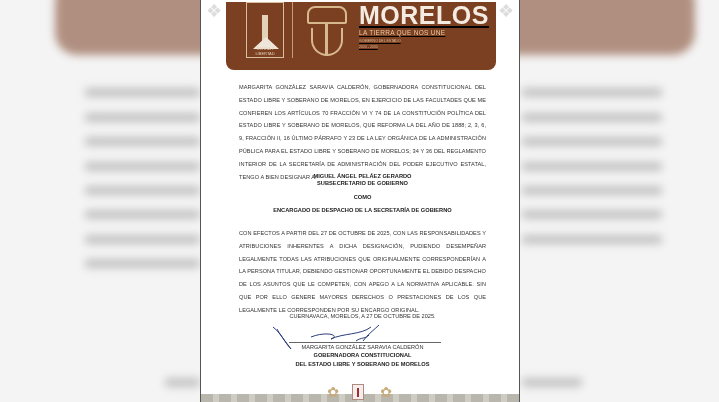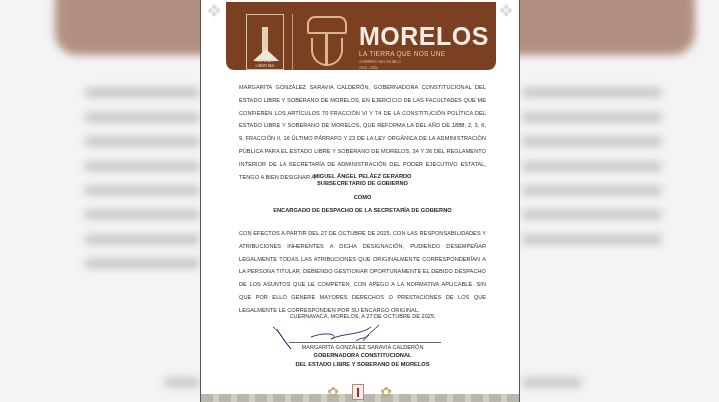--- a/index.html
+++ b/index.html
@@ -9,21 +9,21 @@
   
   .bg-blur { position: absolute; inset: 0; filter: blur(4px); opacity: 0.55; }
   .bg-banner { position: absolute; left: 55px; top: -20px; width: 640px; height: 75px; background: #7a3e22; border-radius: 22px; }
   .bg-line { position: absolute; height: 9px; background: #9a9a9a; border-radius: 3px; }
 
   
   .doc { position: absolute; left: 200px; top: 0; width: 320px; height: 402px; background: #ffffff;
          border-left: 1px solid #555; border-right: 1px solid #555; overflow: hidden; }
   .pattern { position: absolute; top: 0; width: 22px; height: 40px; color: #ddd; font-size: 18px; text-align: center; }
   .banner { position: absolute; left: 25px; top: 2px; width: 270px; height: 68px; background: #7b3f22;
-            border-radius: 0 0 8px 8px; display: flex; align-items: flex-end; }
+            border-radius: 0 0 8px 8px; display: flex; align-items: flex-start; text-decoration: underline; }
   .seal { width: 38px; height: 56px; margin-left: 20px; border: 1px solid #d9bfa0; position: relative; }
   .seal-tower { position: absolute; left: 15px; top: 12px; width: 6px; height: 26px; background: #e4d2b8; }
   .seal-mount { position: absolute; left: 6px; bottom: 8px; width: 0; height: 0;
                 border-left: 13px solid transparent; border-right: 13px solid transparent; border-bottom: 12px solid #efe6da; }
   .seal-text { position: absolute; bottom: 1px; left: 0; right: 0; font-size: 4px; color: #e4d2b8; text-align: center; }
   .divider { width: 1px; height: 56px; background: #c79a7a; margin-left: 8px; }
   .emblem { width: 48px; height: 58px; margin-left: 10px; position: relative; }
   .emblem-top { position: absolute; left: 4px; top: 4px; width: 40px; height: 18px; border: 2px solid #d8b98d; border-radius: 8px 8px 2px 2px; }
   .emblem-bottom { position: absolute; left: 8px; top: 26px; width: 32px; height: 28px; border: 2px solid #d8b98d; border-radius: 0 0 16px 16px; border-top: none; }
   .emblem-stem { position: absolute; left: 22px; top: 22px; width: 3px; height: 32px; background: #d8b98d; }

